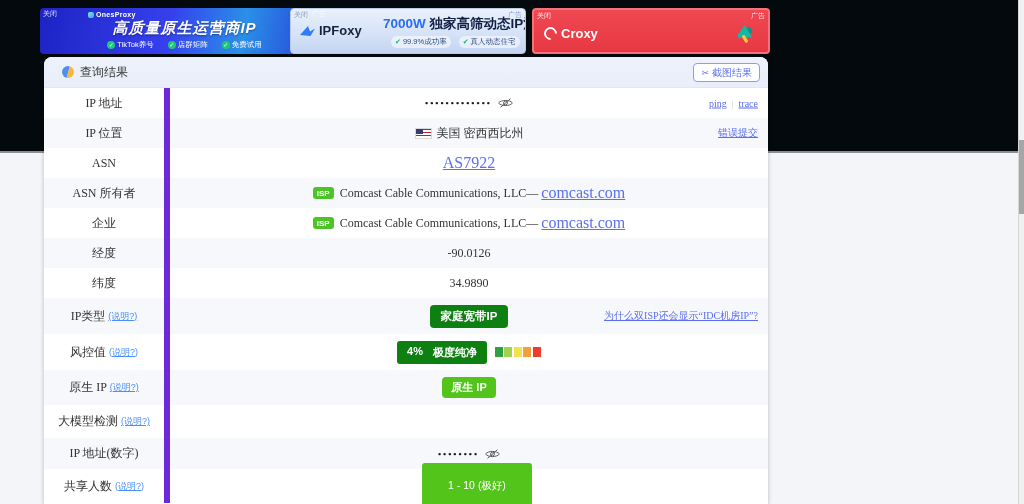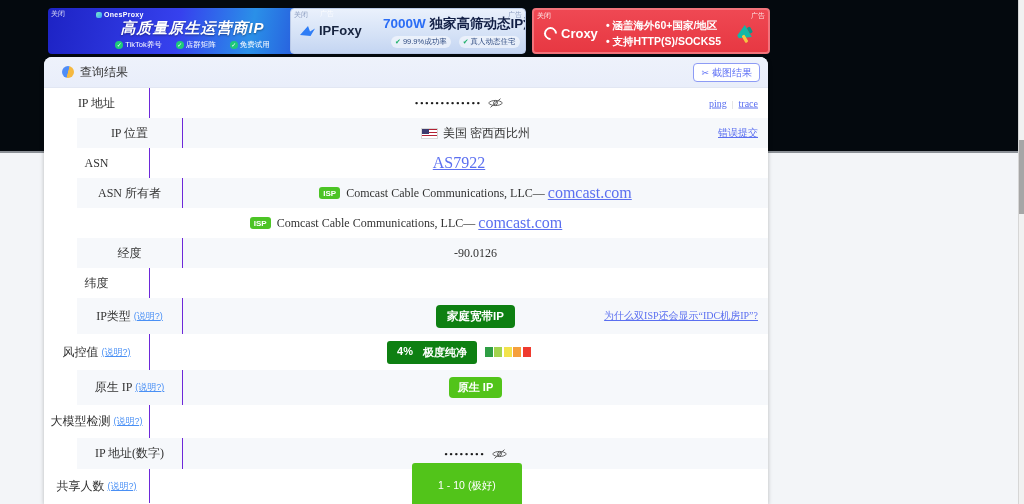--- a/index.html
+++ b/index.html
@@ -13,21 +13,21 @@
                background:#f1f1f1; border-left:1px solid #d6d6d6; z-index:50; }
   .scrollbar .thumb { position:absolute; top:140px; left:0; width:100%; height:74px; background:#a6a6a6; }
 
   
   .banner { position:absolute; top:8px; height:46px; border-radius:4px; overflow:hidden; cursor:pointer; }
   .banner .close, .banner .adtag { position:absolute; top:1px; font-size:7px; line-height:9px; z-index:3; }
   .banner .close { left:3px; }
   .banner .adtag { right:3px; }
 
   .banner1 { left:40px; width:289px;
-             background:linear-gradient(100deg,#1d23c4 0%,#3641ee 45%,#2a90e8 70%,#2733d6 100%);margin-left:8px; }
+             background:linear-gradient(100deg,#1d23c4 0%,#3641ee 45%,#2a90e8 70%,#2733d6 100%); }
   .banner1 .close,.banner1 .adtag { color:rgba(255,255,255,.8); }
   .banner1 .brand { position:absolute; top:3px; left:48px; color:#fff; font-size:7px; font-weight:bold; letter-spacing:.3px; }
   .banner1 .brand-dot { display:inline-block; width:6px; height:6px; border-radius:2px;
              background:linear-gradient(135deg,#7ef0c0,#39a0ff); vertical-align:-1px; margin-right:2px; }
   .banner1 .title { position:absolute; top:11px; left:0; width:100%; text-align:center;
              color:#fff; font-size:15px; font-weight:bold; font-style:italic; letter-spacing:1px;
              text-shadow:0 1px 2px rgba(0,0,0,.4); }
   .banner1 .features { position:absolute; bottom:4px; left:0; width:100%;
              display:flex; justify-content:center; gap:14px; }
   .banner1 .feature { color:#fff; font-size:7.5px; display:flex; align-items:center; gap:2px; }
@@ -70,22 +70,22 @@
           background:linear-gradient(105deg,#4f8df7 48%,#f5b940 52%); }
   .hdr-title { font-size:12px; color:#333; }
   .shot-btn { position:absolute; right:8px; top:6px; height:19px; background:#fff;
           border:1px solid #8d9bf5; border-radius:4px; color:#5b6ef5; font-size:10px;
           display:flex; align-items:center; gap:3px; padding:0 7px; cursor:pointer; }
   .shot-btn .ic { font-size:9px; }
 
   
   .tbl { width:100%; }
   .row { display:flex; align-items:stretch; }
-  .row.alt { background:#f6f8fb;margin-left:33px; }
-  .cell-label { width:106px; border-right:1px solid #6d28d9;
+  .row.alt { background:#f6f8fb; }
+  .cell-label { width:126px; border-right:6px solid #6d28d9;
           display:flex; align-items:center; justify-content:center; gap:3px;
           font-family:"Liberation Serif","DejaVu Serif",serif; font-size:12px; color:#333; }
   .note { font-size:9px; color:#4a90f5; text-decoration:underline; cursor:pointer; font-family:"Liberation Sans",sans-serif; }
   .cell-value { flex:1; position:relative; display:flex; align-items:center; justify-content:center;
           font-family:"Liberation Serif","DejaVu Serif",serif; font-size:12px; color:#333; }
   .side-links { position:absolute; right:10px; top:50%; transform:translateY(-50%);
           display:flex; align-items:center; gap:5px; }
   a.lnk { color:#5b6ff0; text-decoration:underline; font-size:10px; cursor:pointer;
           font-family:"Liberation Serif","DejaVu Serif",serif; }
   a.lnk-val { color:#5b6ff0; text-decoration:underline; font-size:16px; cursor:pointer; }
@@ -157,24 +157,20 @@
   </div>
 </div>
 
 <div class="banner banner3">
   <span class="close">关闭</span>
   <span class="adtag">广告</span>
   <div class="logo">
     <span class="cmark"></span>
     <span class="logo-name">Croxy</span>
   </div>
-  <div class="bullets">
-    <div class="b">涵盖海外60+国家/地区</div>
-    <div class="b">支持HTTP(S)/SOCKS5</div>
-  </div>
   <svg class="horn" width="26" height="26" viewBox="0 0 24 24">
     <g transform="rotate(-30 12 12)">
       <path d="M3 9.5 L14 4.5 L14 17.5 L3 12.5 Z" fill="#12b8a6"></path>
       <rect x="14" y="8" width="3.2" height="6" rx="1" fill="#0d9488"></rect>
       <rect x="6.2" y="12" width="3" height="7.5" rx="1" fill="#f4c542"></rect>
     </g>
   </svg>
 </div>
 
 <div class="card">
@@ -237,39 +233,45 @@
           <span>ASN 所有者</span>
         </div>
       <div class="cell-value">
         <span class="badge-sm" style="background: rgb(76, 196, 37);">ISP</span>
         <span>Comcast Cable Communications, LLC—</span>&nbsp;
         <a class="lnk-val">comcast.com</a>
       </div>
     </div>
 
     <div class="row" style="height:30px">
+      <div class="cell-label">
+          <span>企业</span>
+        </div>
       <div class="cell-value">
         <span class="badge-sm" style="background: rgb(76, 196, 37);">ISP</span>
         <span>Comcast Cable Communications, LLC—</span>&nbsp;
         <a class="lnk-val">comcast.com</a>
       </div>
     </div>
 
     <div class="row alt" style="height:30px">
       <div class="cell-label">
           <span>经度</span>
         </div>
       <div class="cell-value">
           <span>-90.0126</span>
         </div>
     </div>
 
     <div class="row" style="height:30px">
       <div class="cell-label">
           <span>纬度</span>
+        </div>
+      <div class="cell-value">
+          <span>34.9890</span>
         </div>
     </div>
 
     <div class="row alt" style="height:36px">
       <div class="cell-label">
         <span>IP类型</span>
           <span class="note">(说明?)</span>
       </div>
       <div class="cell-value">
         <span class="badge-lg" style="background: rgb(14, 128, 18);">家庭宽带IP</span>

